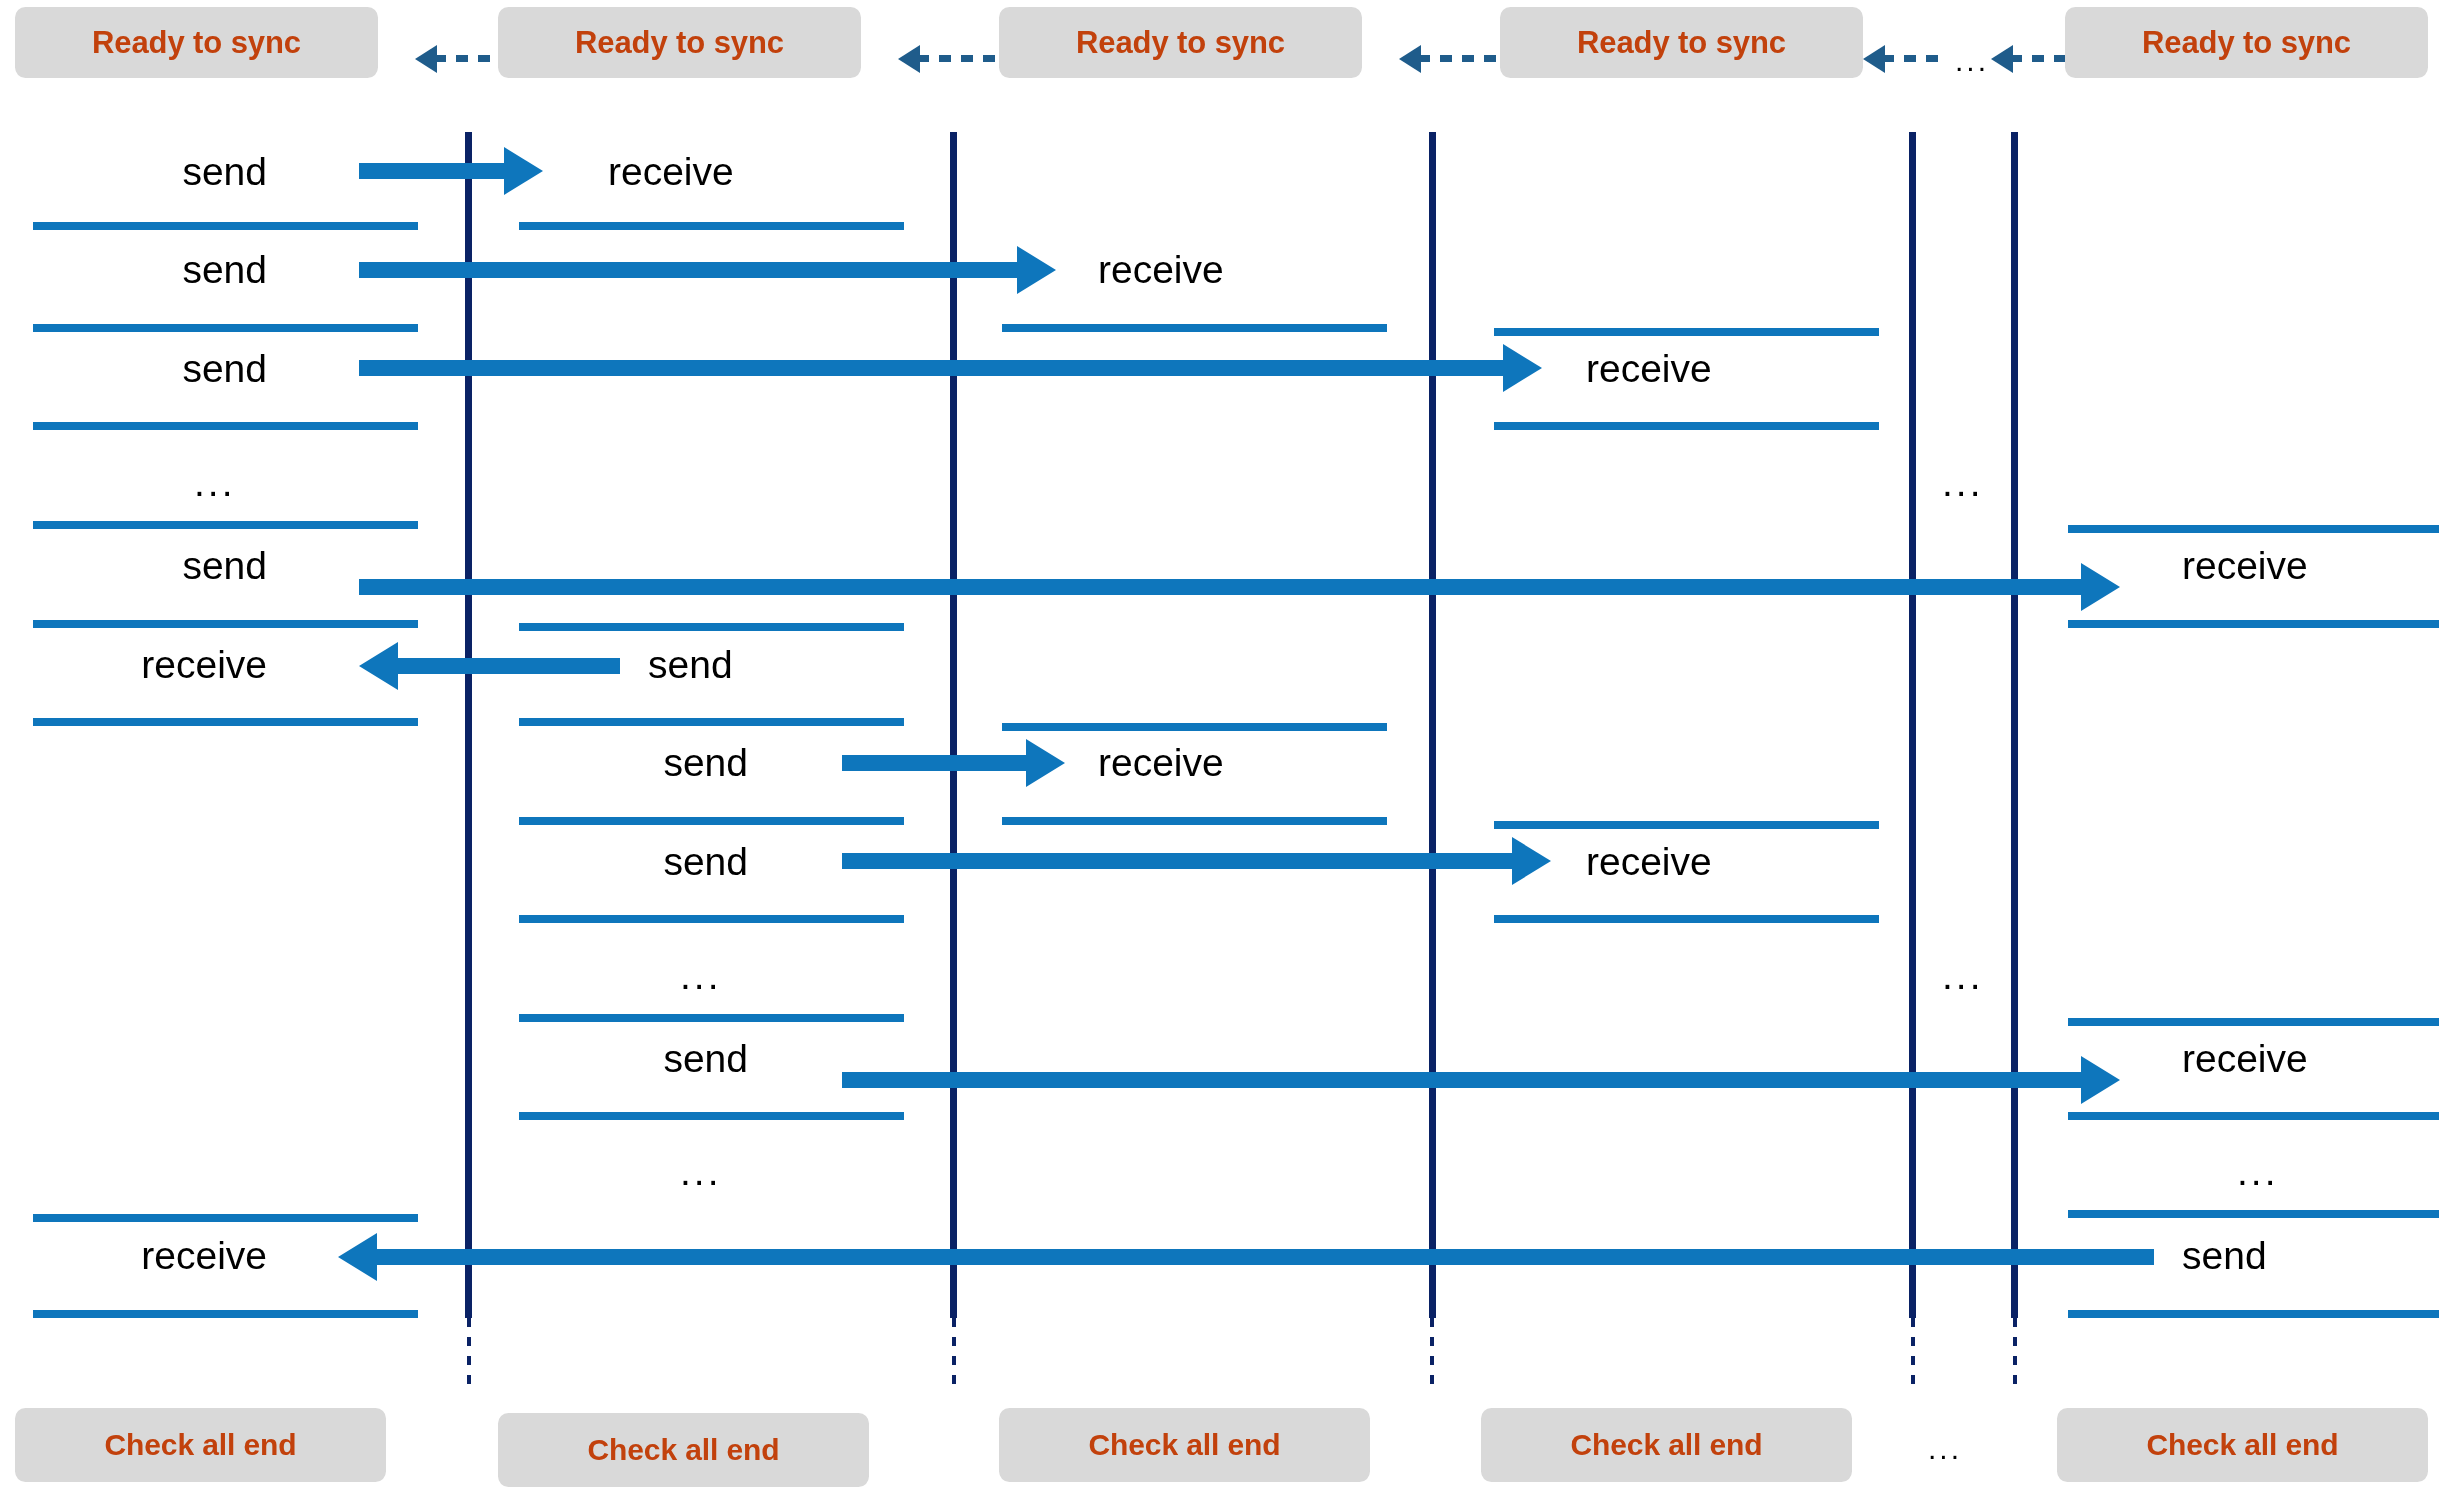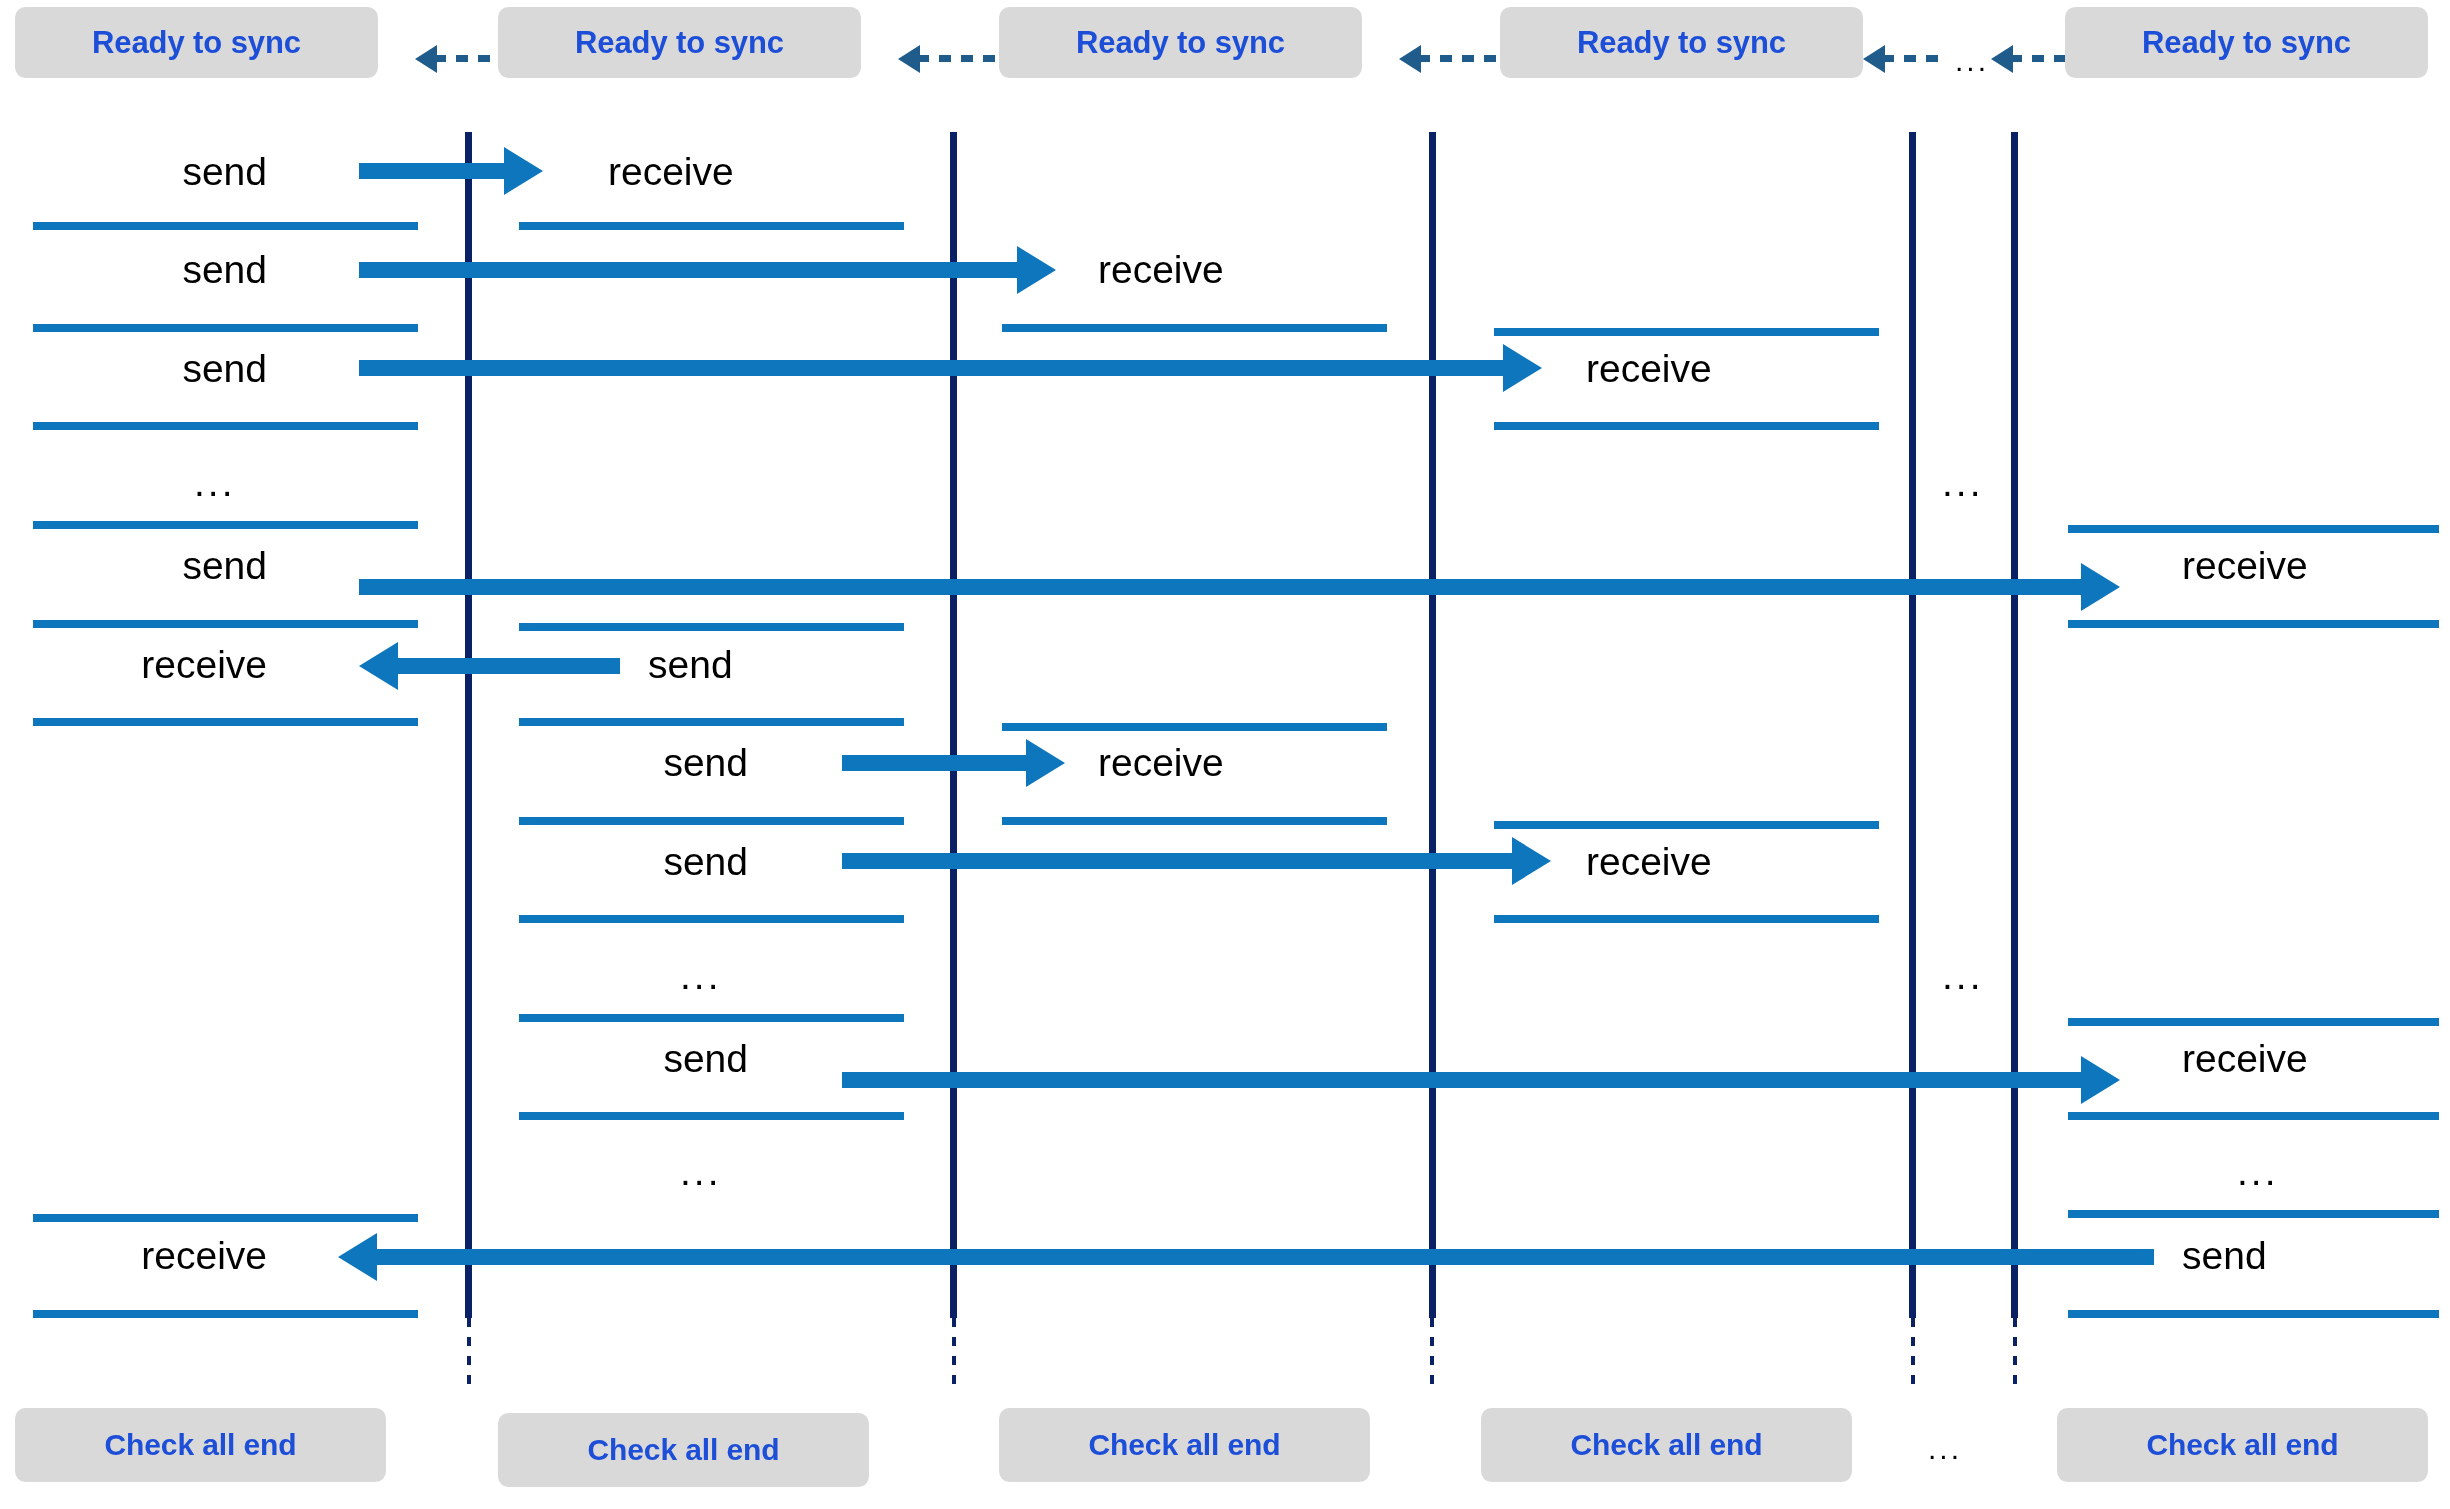--- a/index.html
+++ b/index.html
@@ -5,21 +5,21 @@
   html,body{margin:0;padding:0;background:#ffffff;}
   body{width:2450px;height:1510px;position:relative;overflow:hidden;
        font-family:"Liberation Sans", sans-serif;}
 
   
   .statebox{
     position:absolute;
     background:#d9d9d9;
     border-radius:10.4px;
     display:flex;align-items:center;justify-content:center;
-    color:#1d4ed8;
+    color:#c2410c;
     font-weight:bold;
     box-sizing:border-box;
     letter-spacing:-0.1px;
   }
   .statebox.top{height:71px;font-size:31px;}
   .statebox.bottom{height:74px;font-size:30px;}
 
   
   .syncarrow{position:absolute;height:0;}
   .syncarrow .dots{

